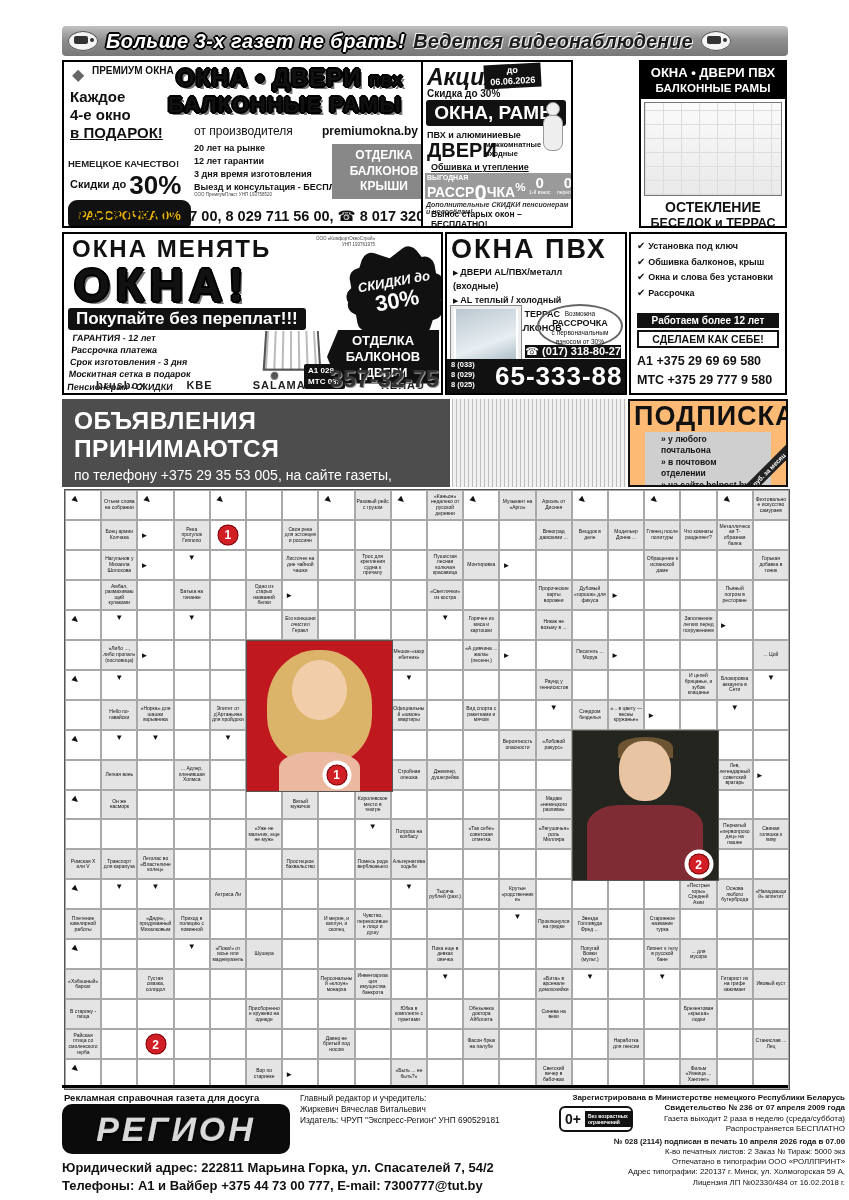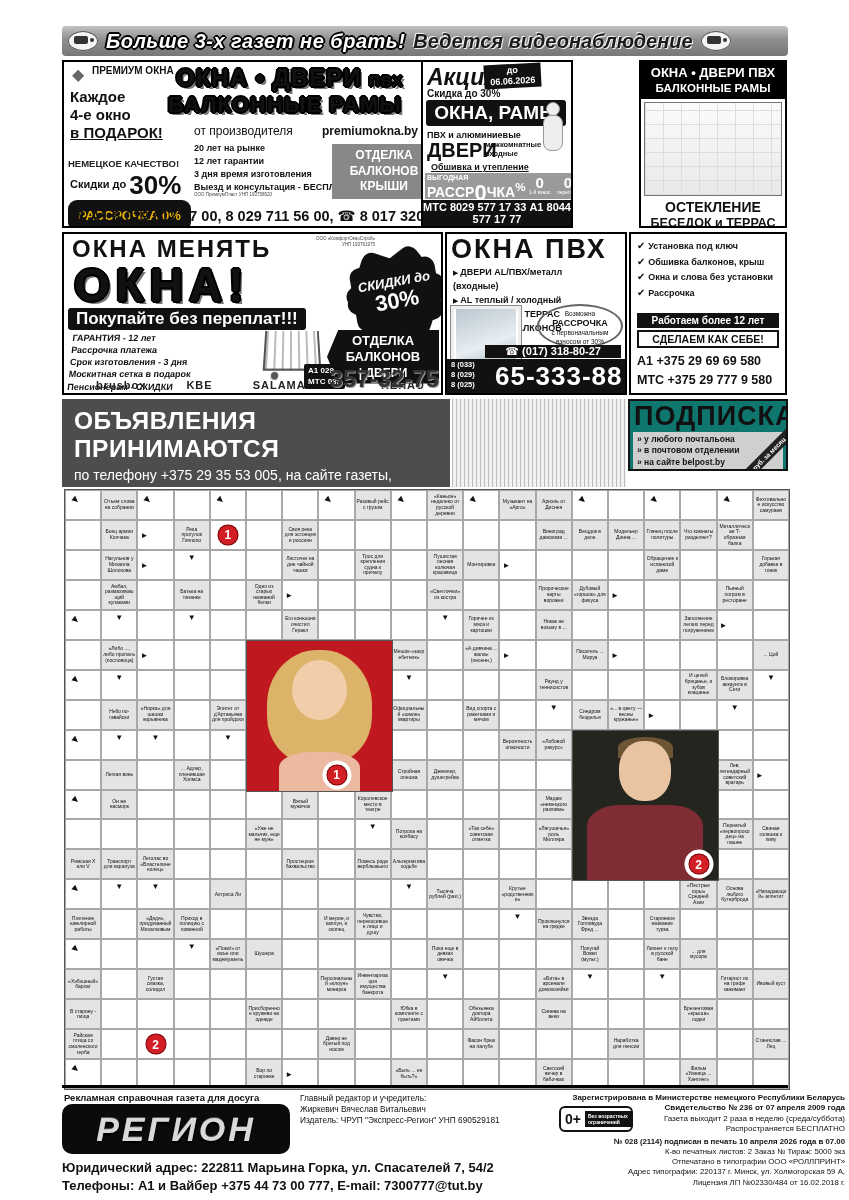--- a/index.html
+++ b/index.html
@@ -127,44 +127,44 @@
   .o-oval{position:absolute;right:2px;top:70px;width:86px;height:44px;border:2px solid #666;border-radius:50%;
           text-align:center;font-size:6.5px;line-height:1.25;padding-top:4px;box-sizing:border-box;}
   .o-oval b{font-size:9px;}
   .o-win{position:absolute;left:4px;top:72px;width:64px;height:56px;border:3px solid #eee;outline:1px solid #888;
          background:linear-gradient(160deg,#b9c6cf,#e8eef2 60%,#9fb2bd);
          box-shadow:inset -22px 0 0 -20px #fff,inset 22px 0 0 -20px #fff;}
   .o-site{position:absolute;left:0px;top:130px;background:#777;color:#fff;font-weight:bold;font-size:10px;
           padding:1px 6px;}
   .o-black{position:absolute;left:0;bottom:0;width:100%;height:34px;background:#111;color:#fff;}
   .o-codes{position:absolute;left:4px;top:1px;font-size:7.5px;line-height:1.35;font-weight:bold;}
-  .o-pc{position:absolute;right:4px;top:-14px;background:#111;color:#fff;font-weight:bold;font-size:11px;padding:0 20px;}
+  .o-pc{position:absolute;right:4px;top:-14px;background:#111;color:#fff;font-weight:bold;font-size:11px;padding:0 0;}
   .o-big{position:absolute;left:48px;top:2px;font-weight:bold;font-size:26px;letter-spacing:1px;}
 
   
   .slav{left:629px;top:232px;width:158px;height:163px;padding:4px 6px;box-sizing:border-box;}
   .s-checks .li{font-weight:bold;font-size:9px;line-height:1.5;}
   .s-checks .li::before{content:"✔ ";font-size:10px;}
   .s-chip1{background:#111;color:#fff;font-weight:bold;font-size:10px;text-align:center;padding:2px 0;margin-top:13px;}
   .s-chip2{border:2px solid #111;font-weight:bold;font-size:10.5px;text-align:center;padding:1px 0;margin-top:2px;}
   .s-ph .li{font-weight:bold;font-size:12.5px;line-height:1.5;white-space:nowrap;}
   .s-ph{margin-top:4px;}
 
   
   .announce{left:62px;top:399px;width:388px;height:88px;background:#4d4d4d;color:#fff;
             padding:8px 12px;box-sizing:border-box;}
   .an-t{font-weight:bold;font-size:24.5px;letter-spacing:.5px;}
   .an-l{font-size:14px;margin-top:4px;}
   .vstrip{left:452px;top:399px;width:174px;height:88px;
           background:repeating-linear-gradient(90deg,#bdbdbd 0 1px,#f1f1f1 1px 4px),
                      repeating-linear-gradient(0deg,#00000010 0 2px,transparent 2px 5px);}
-  .podp{left:628px;top:399px;width:160px;height:72px;border:2px solid #111;background:#0f766e;
+  .podp{left:628px;top:399px;width:160px;height:88px;border:2px solid #111;background:#fdba74;
         box-sizing:border-box;position:absolute;overflow:hidden;}
   .pod-t{font-weight:bold;font-size:27px;letter-spacing:1px;padding:0 4px;}
-  .pod-box{background:#cfcfcf;margin:0 3px;padding:2px 4px;}
+  .pod-box{background:#cfcfcf;margin:0 15px;padding:2px 16px;}
   .pod-box .li{font-weight:bold;font-size:8.5px;line-height:1.35;}
   .pod-box .li::before{content:"» ";}
   .pod-idx{font-size:11px;padding:2px 4px;}
   .pod-idx b{font-size:15px;}
   .pod-rib{position:absolute;right:-26px;bottom:8px;width:90px;background:#222;color:#fff;font-size:6.5px;
            text-align:center;transform:rotate(-45deg);padding:2px 0;font-weight:bold;}
 
   
   #xw{left:64px;top:489px;width:724px;height:599px;display:grid;
       grid-template-columns:repeat(20,1fr);grid-template-rows:repeat(20,1fr);
@@ -271,21 +271,20 @@
     <div class="a-band">
       <span class="vyg">ВЫГОДНАЯ</span>
       <span class="ras"><span>РАССР</span><b>0</b><span>ЧКА</span><sup>%</sup></span>
       <span class="z" style="left:104px;"><span>0</span><small>1-й взнос</small></span>
       <span class="z" style="left:132px;"><span>0</span><small>переплат</small></span>
       <span class="z" style="left:158px;"><span>24</span><small>месяца</small></span>
     </div>
     <div class="a-dop">Дополнительные СКИДКИ пенсионерам и новосёлам!</div>
     <div class="a-vyn">Вынос старых окон – БЕСПЛАТНО!</div>
     <div class="a-fig"></div>
-    <div class="a-ph">МТС 8029 577 17 33   А1 8044 577 17 77</div>
   </div>
 
   <div class="abs ad glaz">
     <div class="g-head">
       <div class="l1">ОКНА • ДВЕРИ ПВХ</div>
       <div class="l2">БАЛКОННЫЕ РАМЫ</div>
     </div>
     <div class="g-sketch"></div>
     <div class="g-f">
       <div class="l1">ОСТЕКЛЕНИЕ</div>

